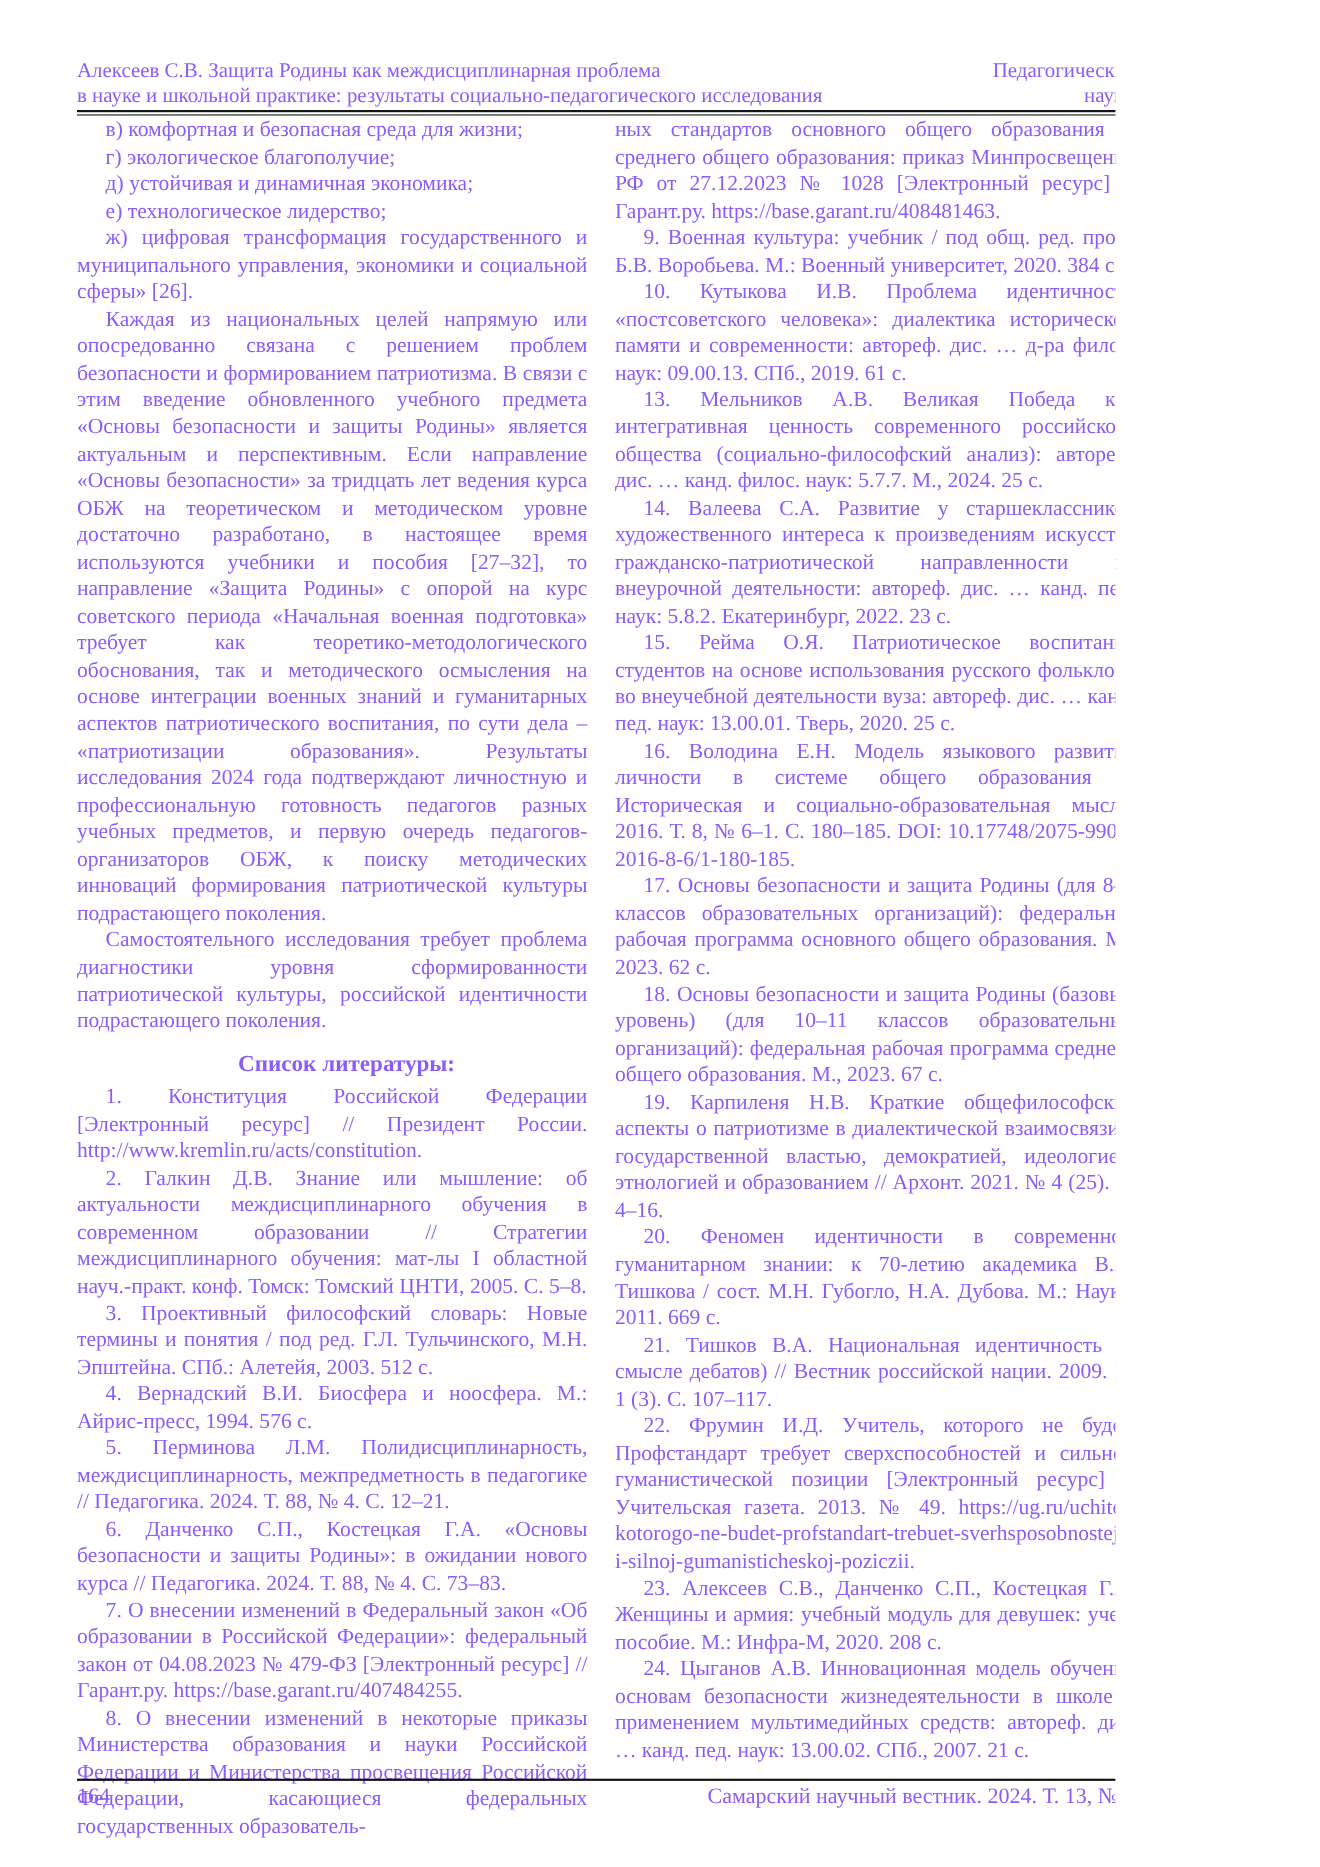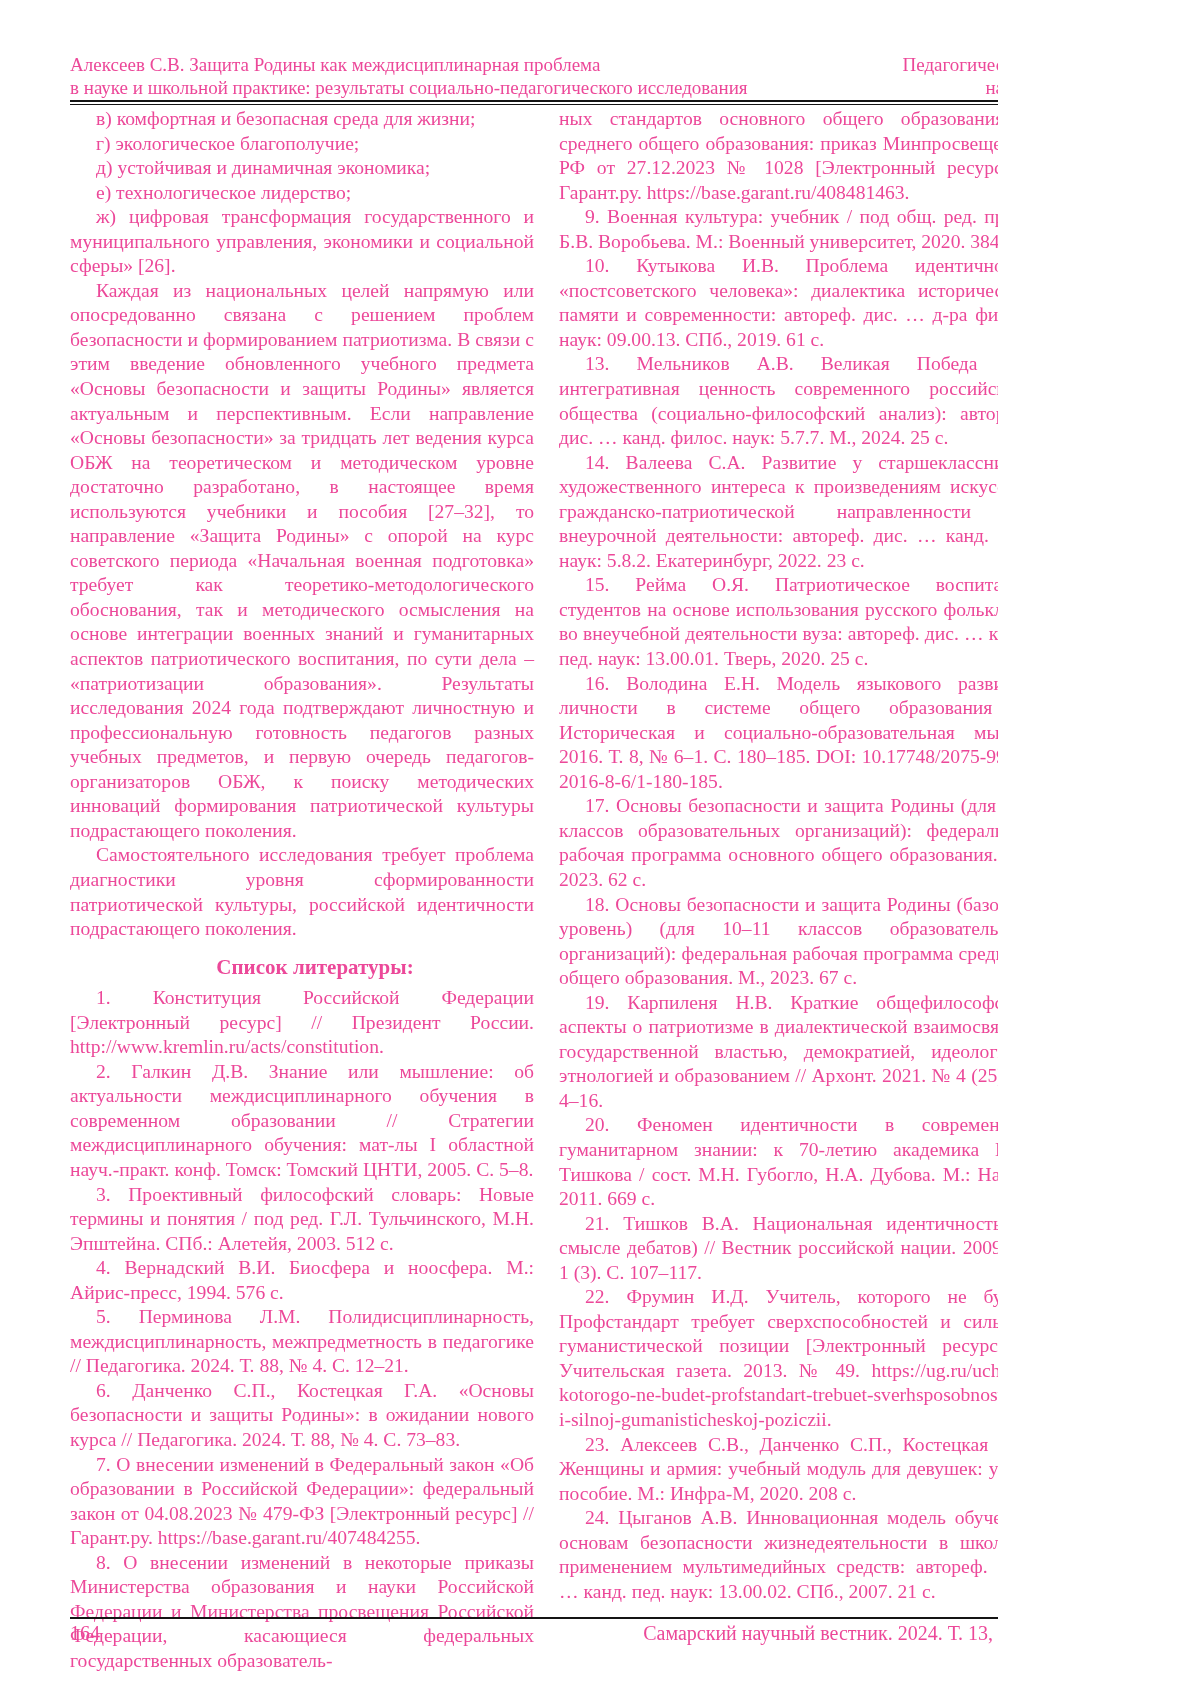--- a/index.html
+++ b/index.html
@@ -5,23 +5,24 @@
   html, body {
     margin: 0;
     padding: 0;
     background: #ffffff;
   }
   .page {
     position: relative;
     width: 998px;
     height: 1697px;
     background: #ffffff;
-    color: #ec4899;
+    color: #8b5cf6;
     font-family: "Liberation Serif", "DejaVu Serif", serif;
     overflow: hidden;
+    padding-left: 16px;
   }
   
   .running-header {
     position: absolute;
     left: 70px;
     top: 53px;
     width: 962px;
     display: flex;
     justify-content: space-between;
     align-items: flex-end;

